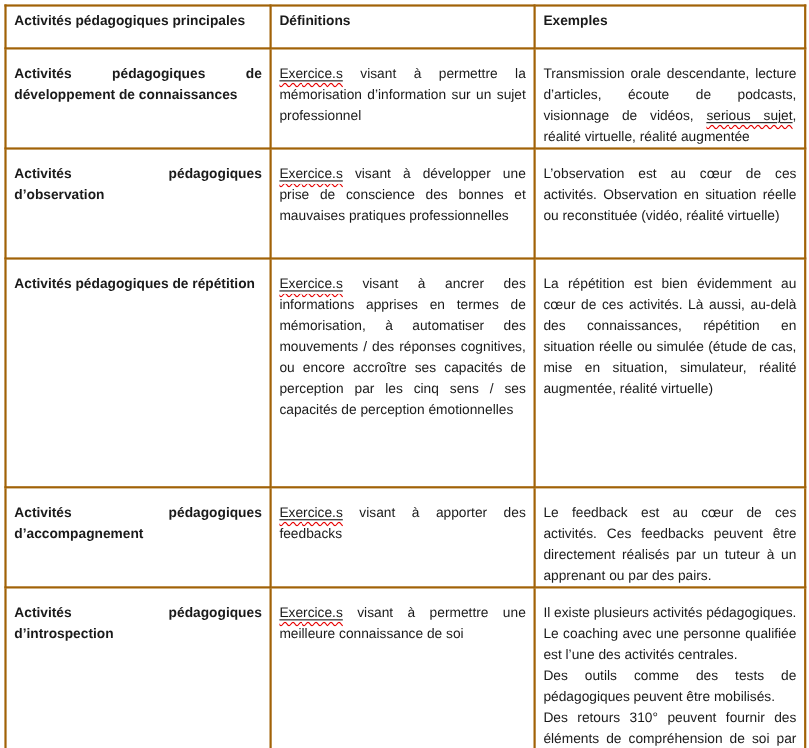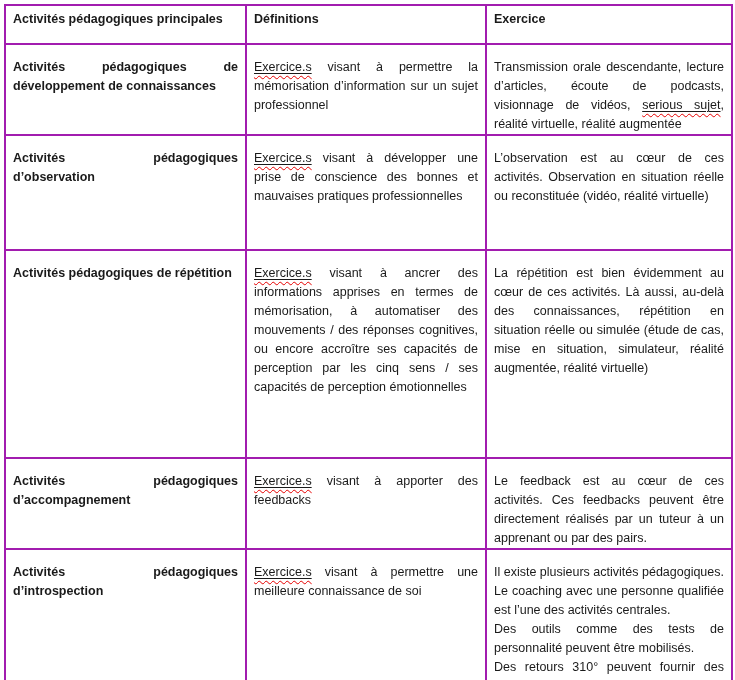--- a/index.html
+++ b/index.html
@@ -15,30 +15,30 @@
   table.tbl {
     border-collapse: collapse;
     table-layout: fixed;
     width: 727px;
   }
   col.c1 { width: 241px; }
   col.c2 { width: 240px; }
   col.c3 { width: 246px; }
 
   td {
-    border: 2px solid #a21caf;
+    border: 2px solid #a16207;
     vertical-align: top;
     padding: 13px 7px 0 7px;
     font-size: 12.5px;
     line-height: 19px;
     text-align: justify;
   }
   tr.h-head   { height: 39px; }
   tr.h-r0     { height: 85px; }
-  tr.h-r1     { height: 115px; }
+  tr.h-r1     { height: 100px; }
   tr.h-r2     { height: 208px; }
   tr.h-r3     { height: 62px; }
   tr.h-r4     { height: 175px; }
 
   td.hcell { font-weight: bold; text-align: left; padding-top: 4px; }
   td.cat   { font-weight: bold; }
 
   
   .und {
     text-decoration: underline;
@@ -74,21 +74,21 @@
     <colgroup>
         <col class="c1">
         <col class="c2">
         <col class="c3">
       </colgroup>
 
     <tbody>
         <tr class="h-head">
       <td class="hcell">Activités pédagogiques principales</td>
       <td class="hcell">Définitions</td>
-      <td class="hcell">Exercice</td>
+      <td class="hcell">Exemples</td>
     </tr>
 
     <tr class="h-r0">
       <td class="cat">Activités pédagogiques de développement de connaissances</td>
       <td class="def"><span class="spell"><span class="und">Exercice.s</span></span><span> visant à permettre la mémorisation d’information sur un sujet professionnel</span></td>
       <td class="ex"><span>Transmission orale descendante, lecture d’articles, écoute de podcasts, visionnage de vidéos, </span><span class="spell"><span class="und">serious sujet</span></span><span>, réalité virtuelle, réalité augmentée</span></td>
     </tr>
 
     <tr class="h-r1">
       <td class="cat">Activités pédagogiques d’observation</td>
@@ -106,20 +106,20 @@
       <td class="cat">Activités pédagogiques d’accompagnement</td>
       <td class="def"><span class="spell"><span class="und">Exercice.s</span></span><span> visant à apporter des feedbacks</span></td>
       <td class="ex"><span>Le feedback est au cœur de ces activités. Ces feedbacks peuvent être directement réalisés par un tuteur à un apprenant ou par des pairs.</span></td>
     </tr>
 
     <tr class="h-r4">
       <td class="cat">Activités pédagogiques d’introspection</td>
       <td class="def"><span class="spell"><span class="und">Exercice.s</span></span><span> visant à permettre une meilleure connaissance de soi</span></td>
       <td class="ex">
         <div class="para">Il existe plusieurs activités pédagogiques. Le coaching avec une personne qualifiée est l’une des activités centrales.</div>
-        <div class="para">Des outils comme des tests de personnalité peuvent être mobilisés.</div>
+        <div class="para">Des outils comme des tests de pédagogiques peuvent être mobilisés.</div>
         <div class="para">Des retours 310° peuvent fournir des éléments de compréhension de soi par les autres.</div>
       </td>
     </tr>
   </tbody>
     </table>
 
 </div>
 
 </body></html>

